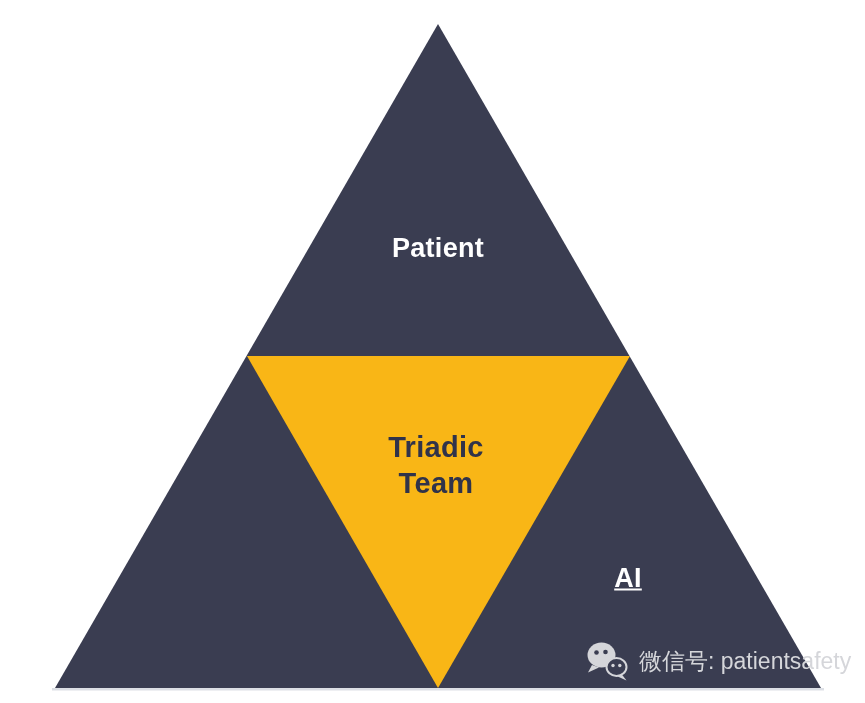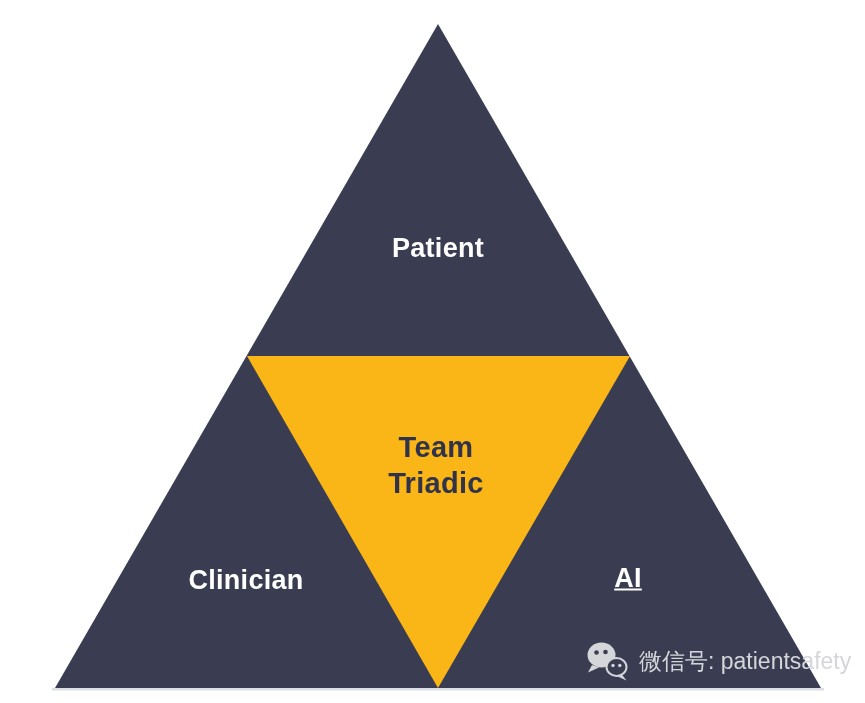--- a/index.html
+++ b/index.html
@@ -70,27 +70,26 @@
 
     <rect class="bottom-shadow" x="52" y="688" width="772" height="2.5"></rect>
 
     <polygon class="poly-outer" points="438,24 821,688 55,688"></polygon>
 
     <polygon class="poly-center" points="247,356 630,356 438,688"></polygon>
   </svg>
 
   <div class="vertex-label label-patient">Patient</div>
 
-  <div class="vertex-label label-clinician">Clinician</div>
 
   <div class="vertex-label label-ai">AI</div>
 
   <div class="center-label">
+    <div>Triadic</div>
     <div>Team</div>
-    <div>Triadic</div>
   </div>
 
   <div class="watermark">
     <svg class="wechat-icon" width="45" height="40" viewBox="0 0 45 40">
 
       <ellipse class="wc-fill" cx="15.5" cy="14" rx="14" ry="12.5"></ellipse>
       <polygon class="wc-fill" points="6,24 2,31.5 13,26.5"></polygon>
       <circle class="wc-hole" cx="10.5" cy="11.5" r="2.3"></circle>
       <circle class="wc-hole" cx="19.5" cy="11" r="2.3"></circle>
 

